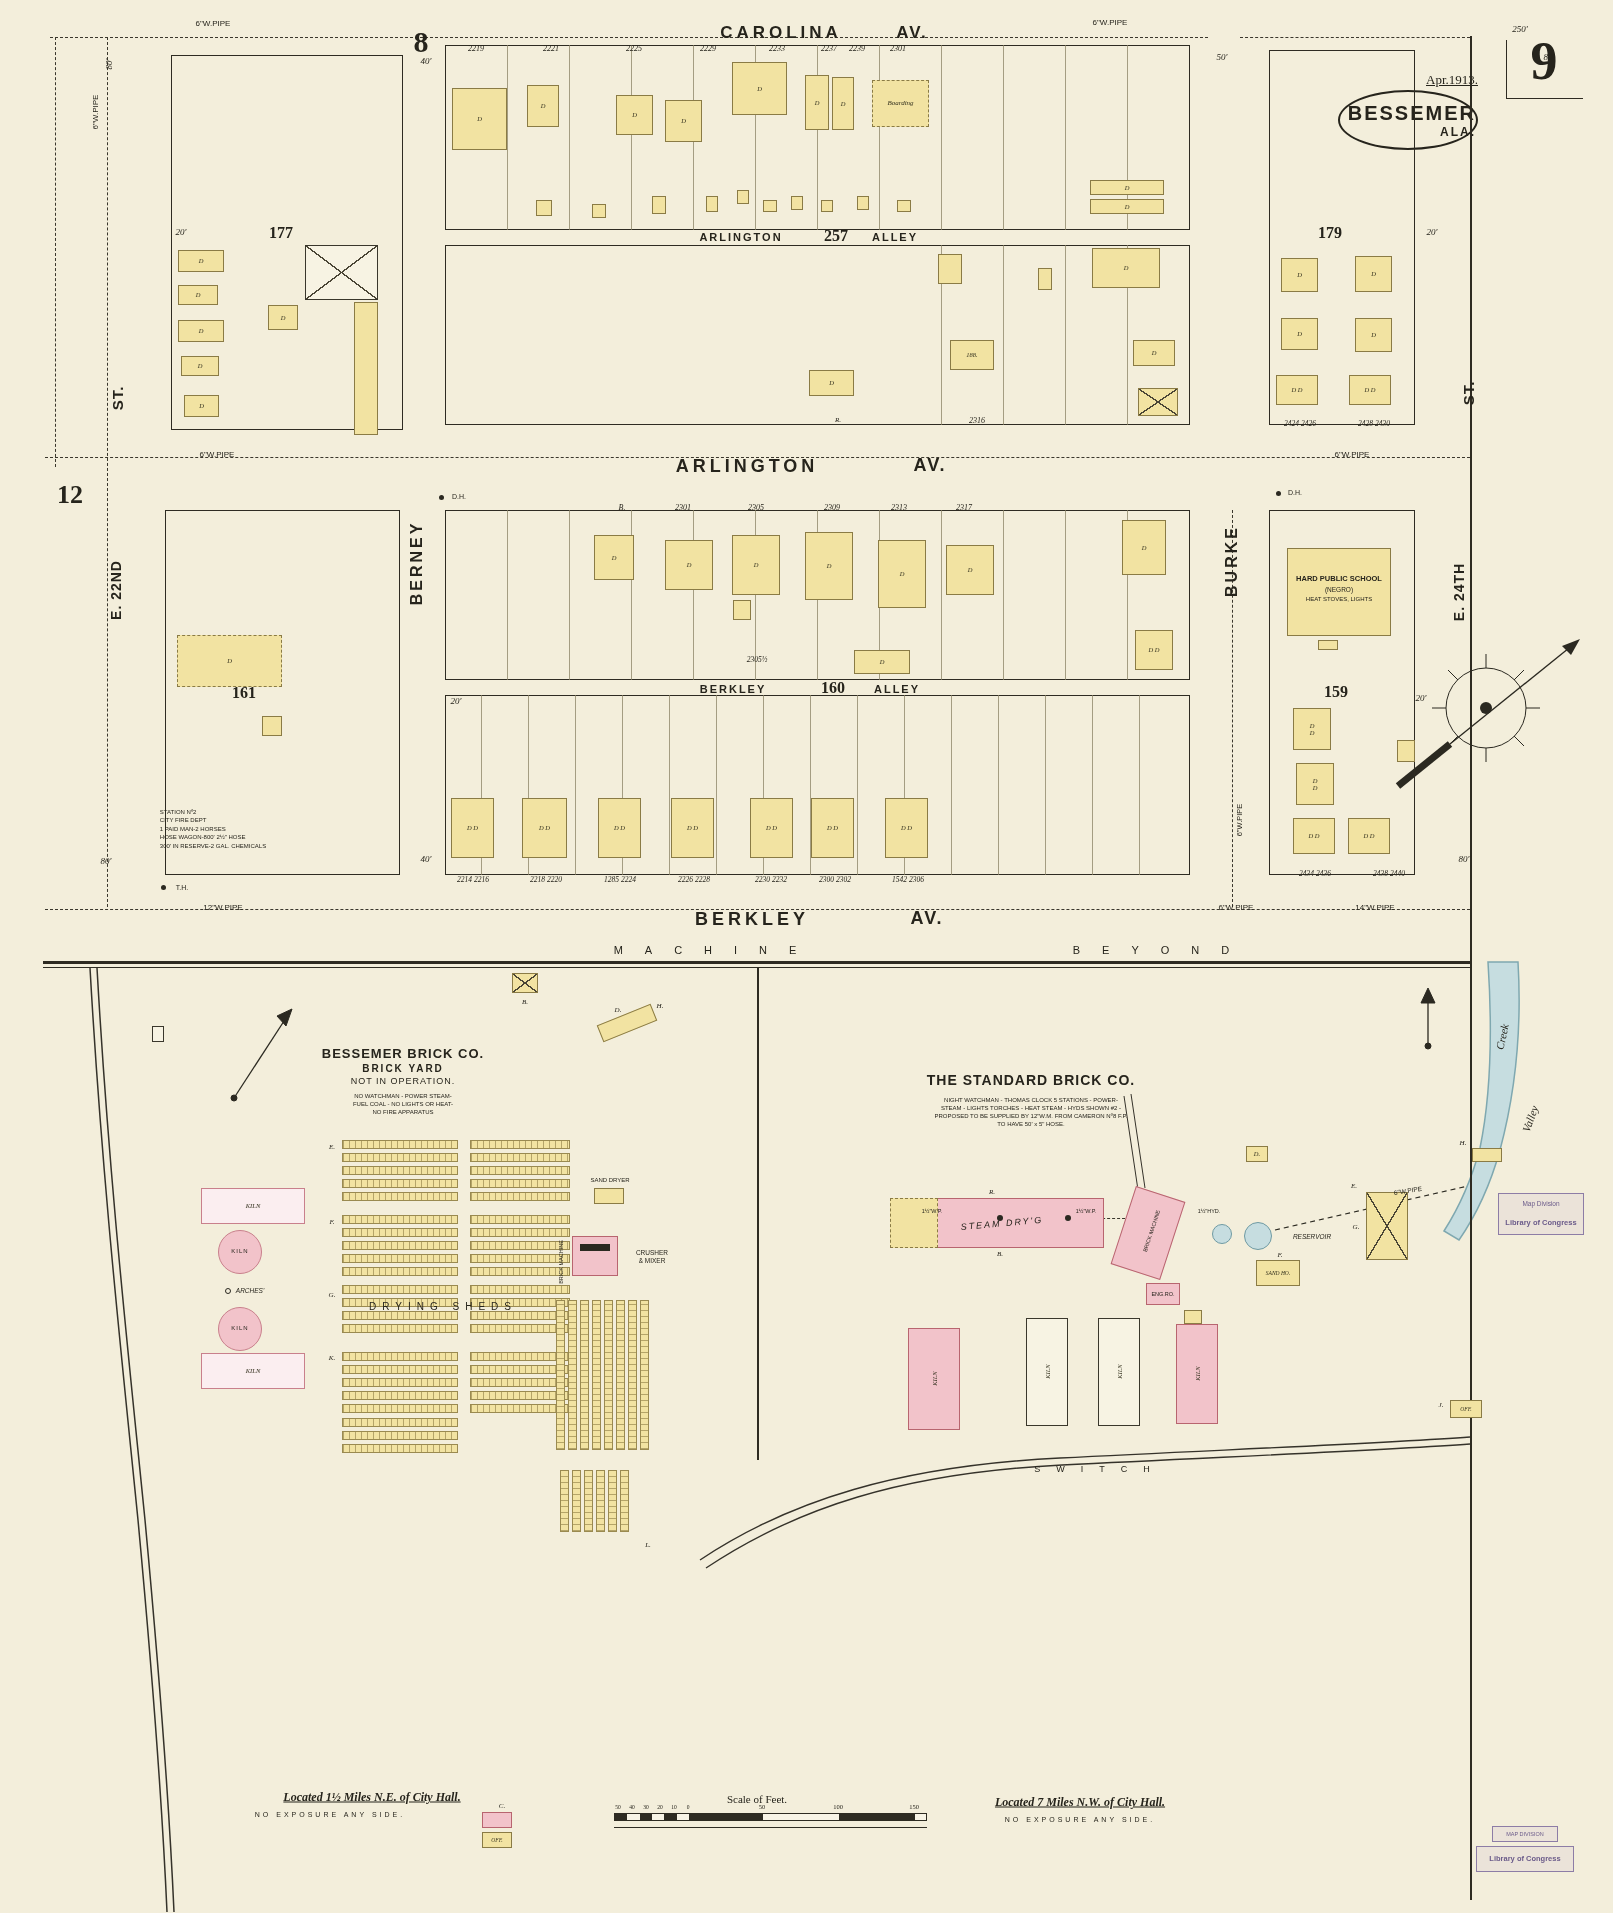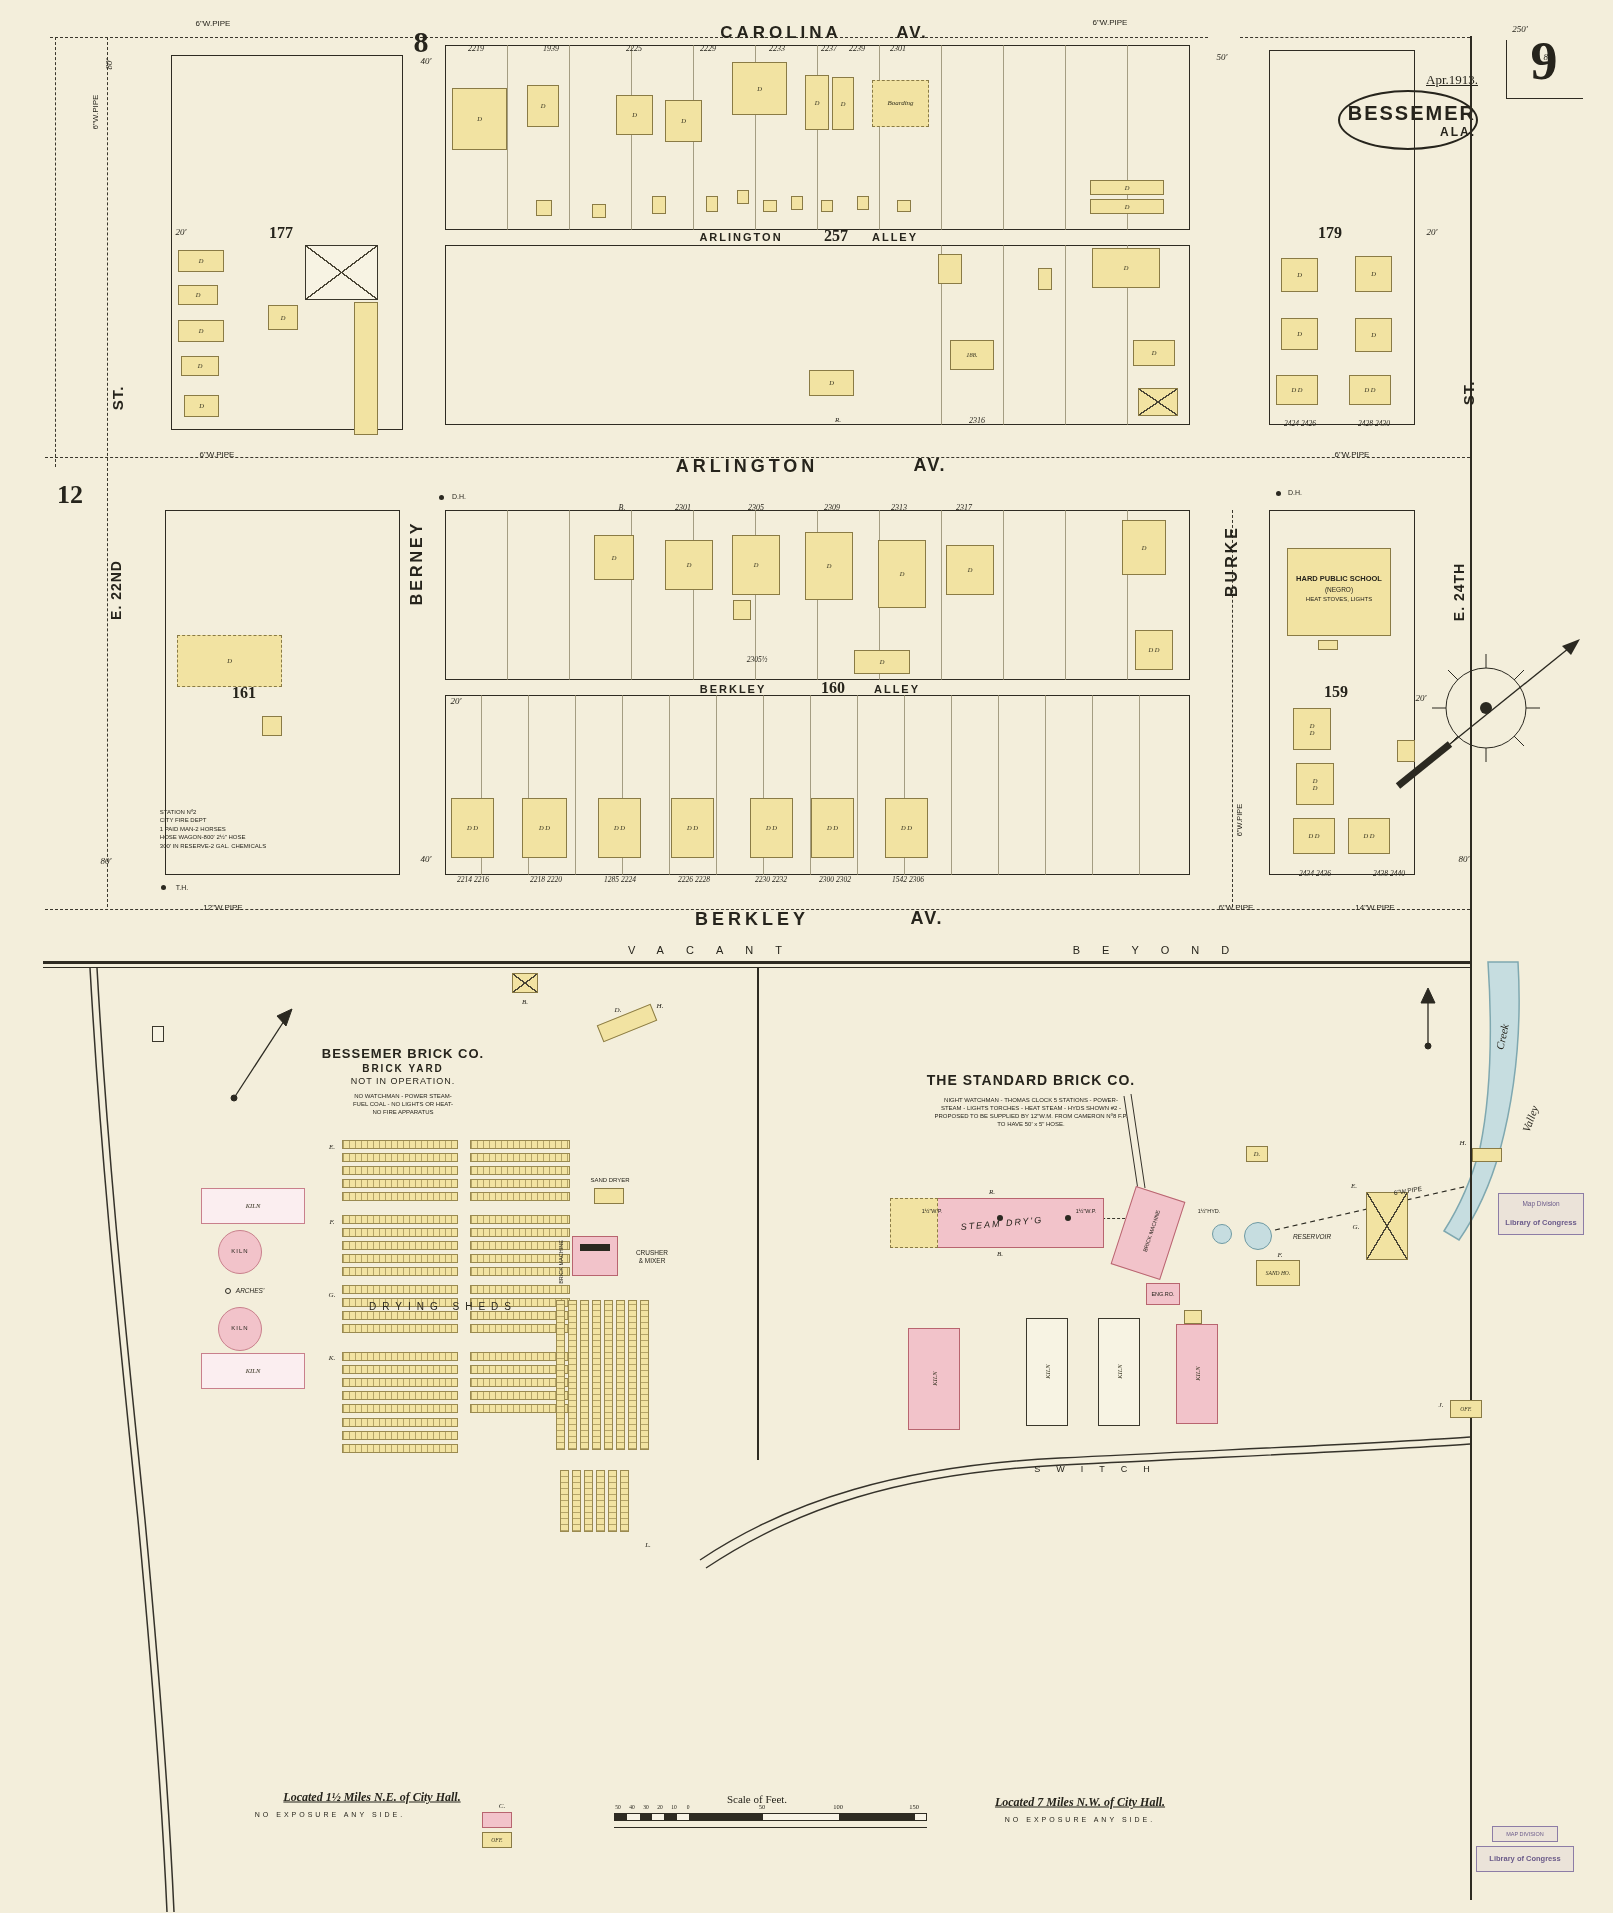--- a/index.html
+++ b/index.html
@@ -441,21 +441,21 @@
     <div class="txt" style="left: 912px; top: 33px; font-size: 17px; font-weight: 700; letter-spacing: 2px; transform: translate(-50%, -50%);">AV.</div>
     <div class="txt" style="left: 1520px; top: 30px; font-size: 9px; font-style: italic; font-family: &quot;Liberation Serif&quot;, serif; transform: translate(-50%, -50%);">250'</div>
     <div class="txt" style="left: 1549px; top: 58px; font-size: 9px; font-style: italic; font-family: &quot;Liberation Serif&quot;, serif; transform: translate(-50%, -50%);">80'</div>
     <div class="txt" style="left: 213px; top: 24px; font-size: 8px; transform: translate(-50%, -50%);">6"W.PIPE</div>
     <div class="txt" style="left: 1110px; top: 23px; font-size: 8px; transform: translate(-50%, -50%);">6"W.PIPE</div>
     <div class="txt" style="left: 96px; top: 112px; font-size: 8px; transform: translate(-50%, -50%) rotate(-90deg);">6"W.PIPE</div>
     <div class="txt" style="left: 110px; top: 64px; font-size: 9px; font-style: italic; font-family: &quot;Liberation Serif&quot;, serif; transform: translate(-50%, -50%) rotate(-90deg);">80'</div>
     <div class="txt" style="left: 1222px; top: 58px; font-size: 9px; font-style: italic; font-family: &quot;Liberation Serif&quot;, serif; transform: translate(-50%, -50%);">50'</div>
     <div class="txt" style="left: 426px; top: 62px; font-size: 9px; font-style: italic; font-family: &quot;Liberation Serif&quot;, serif; transform: translate(-50%, -50%);">40'</div>
     <div class="txt" style="left: 476px; top: 49px; font-size: 8px; font-style: italic; font-family: &quot;Liberation Serif&quot;, serif; transform: translate(-50%, -50%);">2219</div>
-    <div class="txt" style="left: 551px; top: 49px; font-size: 8px; font-style: italic; font-family: &quot;Liberation Serif&quot;, serif; transform: translate(-50%, -50%);">1939</div>
+    <div class="txt" style="left: 551px; top: 49px; font-size: 8px; font-style: italic; font-family: &quot;Liberation Serif&quot;, serif; transform: translate(-50%, -50%);">2221</div>
     <div class="txt" style="left: 634px; top: 49px; font-size: 8px; font-style: italic; font-family: &quot;Liberation Serif&quot;, serif; transform: translate(-50%, -50%);">2225</div>
     <div class="txt" style="left: 708px; top: 49px; font-size: 8px; font-style: italic; font-family: &quot;Liberation Serif&quot;, serif; transform: translate(-50%, -50%);">2229</div>
     <div class="txt" style="left: 777px; top: 49px; font-size: 8px; font-style: italic; font-family: &quot;Liberation Serif&quot;, serif; transform: translate(-50%, -50%);">2233</div>
     <div class="txt" style="left: 829px; top: 49px; font-size: 8px; font-style: italic; font-family: &quot;Liberation Serif&quot;, serif; transform: translate(-50%, -50%);">2237</div>
     <div class="txt" style="left: 857px; top: 49px; font-size: 8px; font-style: italic; font-family: &quot;Liberation Serif&quot;, serif; transform: translate(-50%, -50%);">2239</div>
     <div class="txt" style="left: 898px; top: 49px; font-size: 8px; font-style: italic; font-family: &quot;Liberation Serif&quot;, serif; transform: translate(-50%, -50%);">2301</div>
     <div class="txt" style="left: 281px; top: 233px; font-size: 16px; font-weight: 700; font-family: &quot;Liberation Serif&quot;, serif; transform: translate(-50%, -50%);">177</div>
     <div class="txt" style="left: 741px; top: 238px; font-size: 11px; font-weight: 700; letter-spacing: 2px; transform: translate(-50%, -50%);">ARLINGTON</div>
     <div class="txt" style="left: 836px; top: 236px; font-size: 16px; font-weight: 700; font-family: &quot;Liberation Serif&quot;, serif; transform: translate(-50%, -50%);">257</div>
     <div class="txt" style="left: 895px; top: 238px; font-size: 11px; font-weight: 700; letter-spacing: 2px; transform: translate(-50%, -50%);">ALLEY</div>
@@ -513,21 +513,21 @@
     <div class="txt" style="left: 835px; top: 880px; font-size: 7.5px; font-style: italic; font-family: &quot;Liberation Serif&quot;, serif; transform: translate(-50%, -50%);">2300 2302</div>
     <div class="txt" style="left: 908px; top: 880px; font-size: 7.5px; font-style: italic; font-family: &quot;Liberation Serif&quot;, serif; transform: translate(-50%, -50%);">1542 2306</div>
     <div class="txt" style="left: 1315px; top: 874px; font-size: 7.5px; font-style: italic; font-family: &quot;Liberation Serif&quot;, serif; transform: translate(-50%, -50%);">2434 2436</div>
     <div class="txt" style="left: 1389px; top: 874px; font-size: 7.5px; font-style: italic; font-family: &quot;Liberation Serif&quot;, serif; transform: translate(-50%, -50%);">2438 2440</div>
     <div class="txt" style="left: 1240px; top: 820px; font-size: 7.5px; transform: translate(-50%, -50%) rotate(-90deg);">6"W.PIPE</div>
     <div class="txt" style="left: 752px; top: 919px; font-size: 18px; font-weight: 700; letter-spacing: 4px; transform: translate(-50%, -50%);">BERKLEY</div>
     <div class="txt" style="left: 927px; top: 918px; font-size: 18px; font-weight: 700; letter-spacing: 2px; transform: translate(-50%, -50%);">AV.</div>
     <div class="txt" style="left: 223px; top: 908px; font-size: 8px; transform: translate(-50%, -50%);">12"W.PIPE</div>
     <div class="txt" style="left: 1236px; top: 908px; font-size: 8px; transform: translate(-50%, -50%);">6"W.PIPE</div>
     <div class="txt" style="left: 1375px; top: 908px; font-size: 8px; transform: translate(-50%, -50%);">14"W.PIPE</div>
-    <div class="txt" style="left: 716px; top: 951px; font-size: 11px; letter-spacing: 22px; transform: translate(-50%, -50%);">VACANT</div>
+    <div class="txt" style="left: 716px; top: 951px; font-size: 11px; letter-spacing: 22px; transform: translate(-50%, -50%);">MACHINE</div>
     <div class="txt" style="left: 1162px; top: 951px; font-size: 11px; letter-spacing: 22px; transform: translate(-50%, -50%);">BEYOND</div>
     <div class="txt" style="left: 403px; top: 1054px; font-size: 13px; font-weight: 700; letter-spacing: 1px; transform: translate(-50%, -50%);">BESSEMER BRICK CO.</div>
     <div class="txt" style="left: 403px; top: 1069px; font-size: 10px; font-weight: 700; letter-spacing: 2px; transform: translate(-50%, -50%);">BRICK YARD</div>
     <div class="txt" style="left: 403px; top: 1082px; font-size: 9px; letter-spacing: 1px; transform: translate(-50%, -50%);">NOT IN OPERATION.</div>
     <div class="txt" style="left: 403px; top: 1104px; font-size: 6px; line-height: 1.35; transform: translate(-50%, -50%);">NO WATCHMAN - POWER STEAM-
 FUEL COAL - NO LIGHTS OR HEAT-
 NO FIRE APPARATUS</div>
     <div class="txt" style="left: 525px; top: 1002px; font-size: 7px; font-style: italic; font-family: &quot;Liberation Serif&quot;, serif; transform: translate(-50%, -50%);">B.</div>
     <div class="txt" style="left: 618px; top: 1010px; font-size: 7px; font-style: italic; font-family: &quot;Liberation Serif&quot;, serif; transform: translate(-50%, -50%);">D.</div>
     <div class="txt" style="left: 660px; top: 1006px; font-size: 7px; font-style: italic; font-family: &quot;Liberation Serif&quot;, serif; transform: translate(-50%, -50%);">H.</div>

